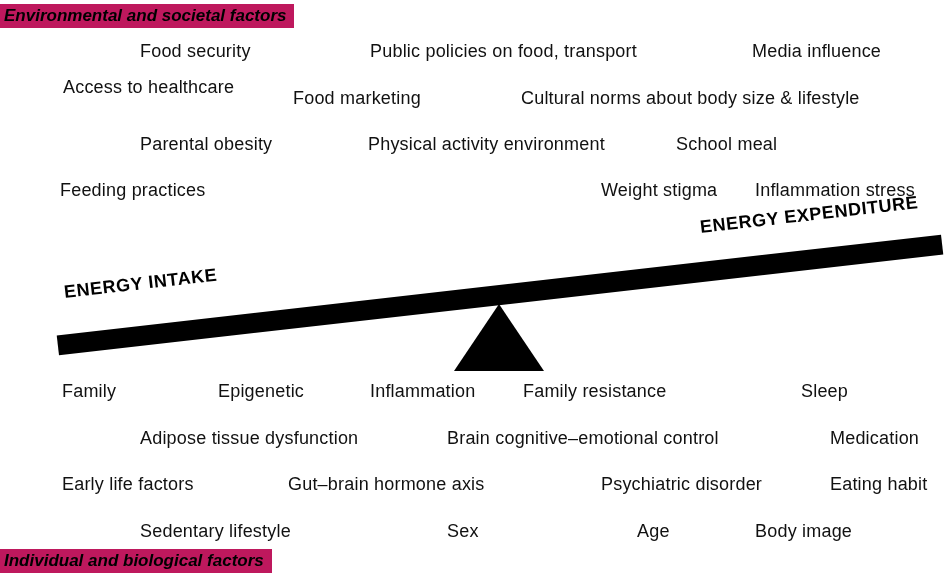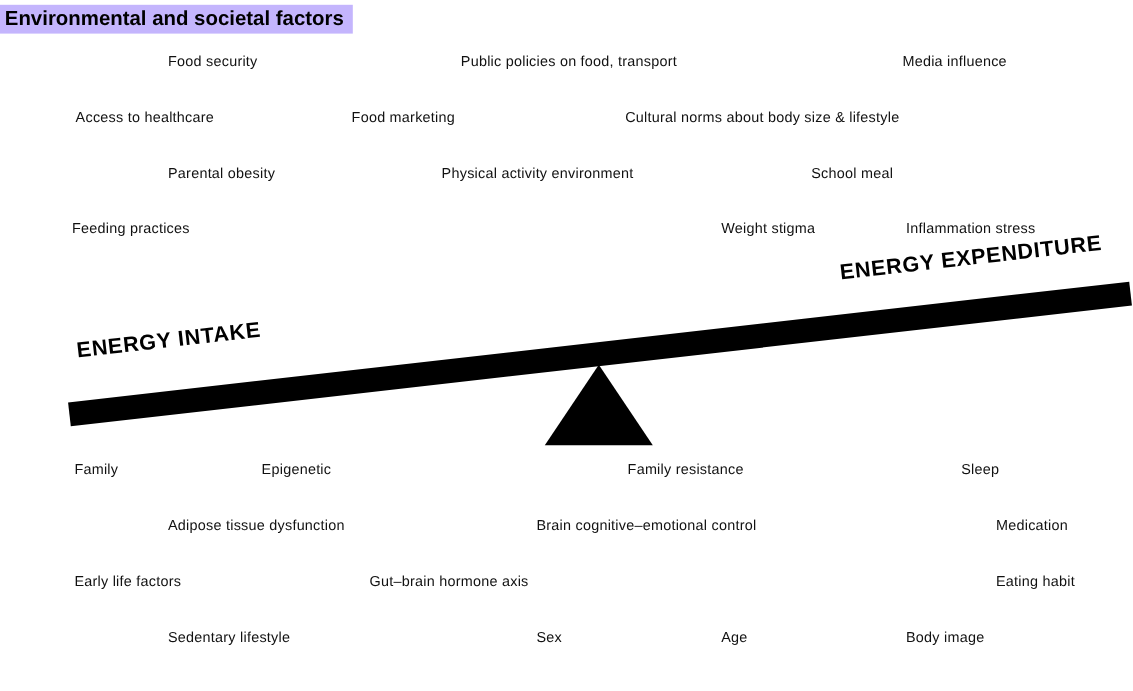--- a/index.html
+++ b/index.html
@@ -10,34 +10,35 @@
   }
   .canvas {
     position: relative;
     width: 944px;
     height: 576px;
     background: #ffffff;
     overflow: hidden;
   }
   .banner {
     position: absolute;
-    background: #c4b5fd;
+    background: #be185d;
     color: #000000;
     font-weight: 700;
     font-size: 17px;
     line-height: 19px;
     padding: 2px 8px 3px 4px;
     white-space: nowrap;
+    font-style: italic;
   }
   .banner.top { left: 0; top: 4px; }
   .banner.bottom { left: 0; top: 549px; }
   .factor {
     position: absolute;
     color: #111111;
-    font-size: 12px;
+    font-size: 18px;
     line-height: 22px;
     white-space: nowrap;
     letter-spacing: 0.2px;
   }
   .beam {
     position: absolute;
     left: 55px;
     top: 285px;
     width: 890px;
     height: 20px;
@@ -70,52 +71,55 @@
   }
 </style>
 </head>
 <body>
 
 <div class="canvas">
 
   <div class="banner top">Environmental and societal factors</div>
 
   <span class="factor" style="left:140px;top:40px">Food security</span>
-  <span class="factor" style="left:384px;top:40px">Public policies on food, transport</span>
+  <span class="factor" style="left:370px;top:40px">Public policies on food, transport</span>
   <span class="factor" style="left:752px;top:40px">Media influence</span>
 
-  <span class="factor" style="left:63px;top:87px">Access to healthcare</span>
+  <span class="factor" style="left:63px;top:76px">Access to healthcare</span>
   <span class="factor" style="left:293px;top:87px">Food marketing</span>
   <span class="factor" style="left:521px;top:87px">Cultural norms about body size &amp; lifestyle</span>
 
   <span class="factor" style="left:140px;top:133px">Parental obesity</span>
   <span class="factor" style="left:368px;top:133px">Physical activity environment</span>
   <span class="factor" style="left:676px;top:133px">School meal</span>
 
   <span class="factor" style="left:60px;top:179px">Feeding practices</span>
   <span class="factor" style="left:601px;top:179px">Weight stigma</span>
   <span class="factor" style="left:755px;top:179px">Inflammation stress</span>
 
   <div class="beam"></div>
   <div class="beam-label intake">ENERGY INTAKE</div>
   <div class="beam-label expenditure">ENERGY EXPENDITURE</div>
   <div class="fulcrum"></div>
 
   <span class="factor" style="left:62px;top:380px">Family</span>
   <span class="factor" style="left:218px;top:380px">Epigenetic</span>
+  <span class="factor" style="left:370px;top:380px">Inflammation</span>
   <span class="factor" style="left:523px;top:380px">Family resistance</span>
   <span class="factor" style="left:801px;top:380px">Sleep</span>
 
   <span class="factor" style="left:140px;top:427px">Adipose tissue dysfunction</span>
   <span class="factor" style="left:447px;top:427px">Brain cognitive–emotional control</span>
   <span class="factor" style="left:830px;top:427px">Medication</span>
 
   <span class="factor" style="left:62px;top:473px">Early life factors</span>
-  <span class="factor" style="left:308px;top:473px">Gut–brain hormone axis</span>
+  <span class="factor" style="left:288px;top:473px">Gut–brain hormone axis</span>
+  <span class="factor" style="left:601px;top:473px">Psychiatric disorder</span>
   <span class="factor" style="left:830px;top:473px">Eating habit</span>
 
   <span class="factor" style="left:140px;top:520px">Sedentary lifestyle</span>
   <span class="factor" style="left:447px;top:520px">Sex</span>
-  <span class="factor" style="left:601px;top:520px">Age</span>
+  <span class="factor" style="left:637px;top:520px">Age</span>
   <span class="factor" style="left:755px;top:520px">Body image</span>
 
+  <div class="banner bottom">Individual and biological factors</div>
 
 </div>
 
 </body></html>

